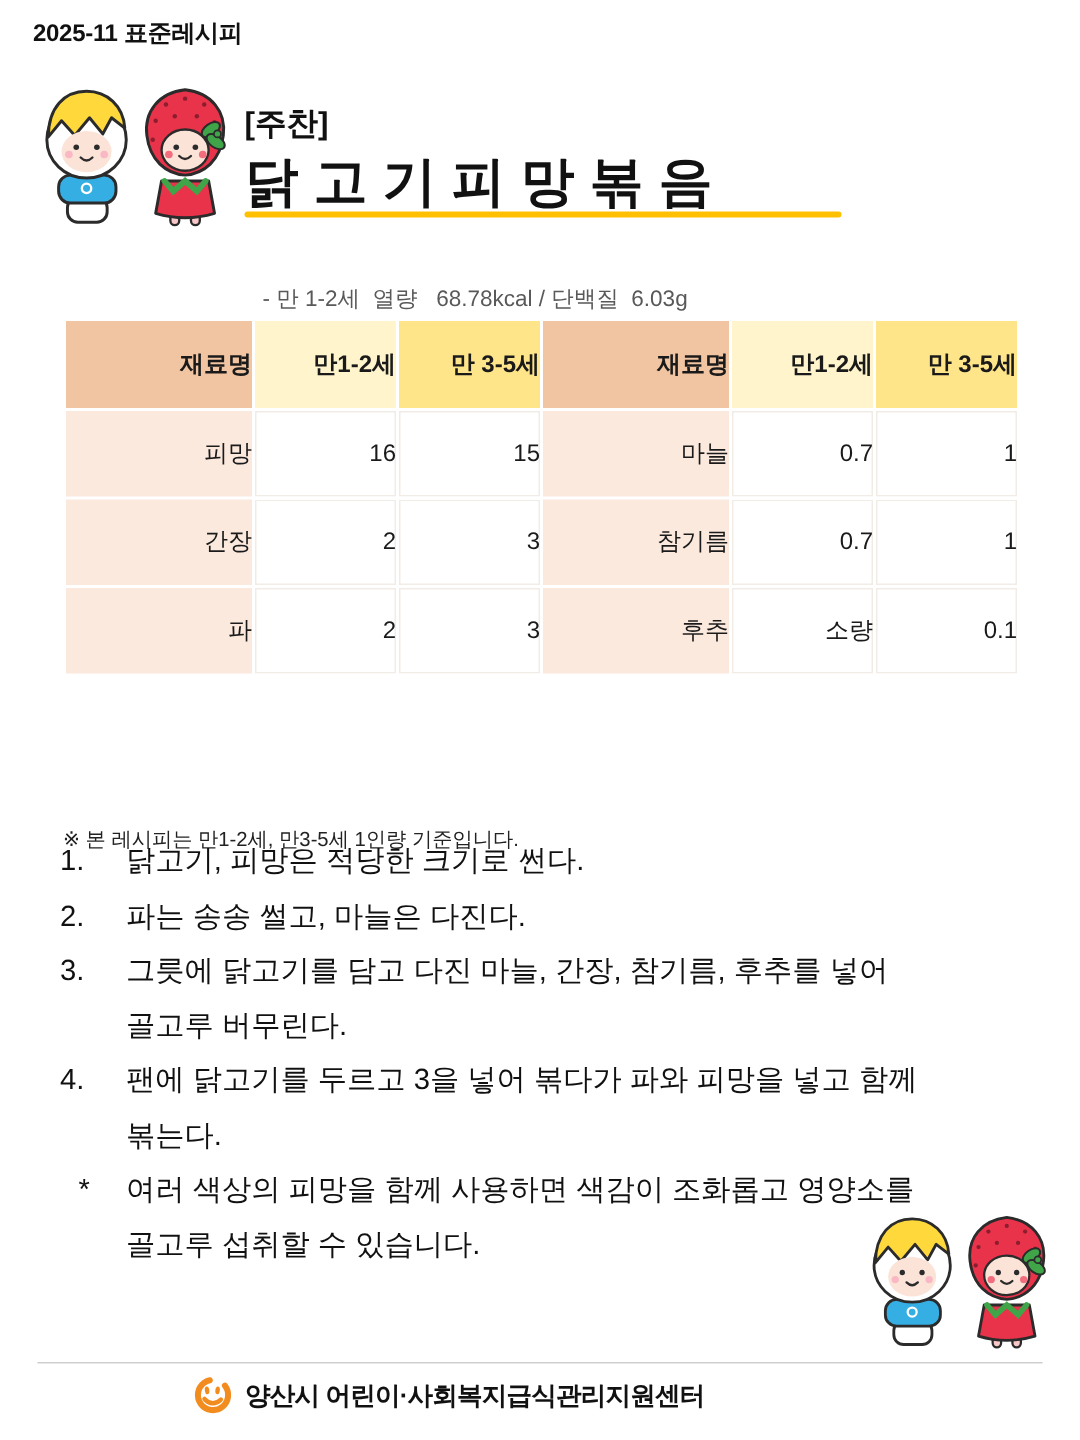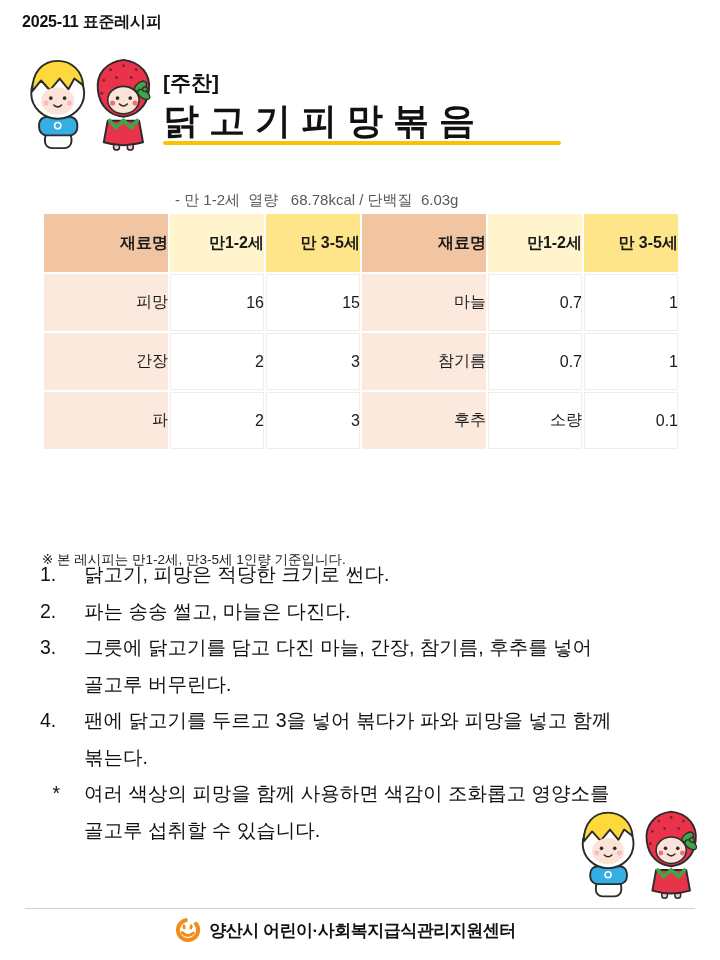--- a/index.html
+++ b/index.html
@@ -44,21 +44,21 @@
   .recipe-note{left:42px;top:508px;font-size:13.5px;color:#222;margin-top:43px;}
 
   .instructions{left:40px;top:556px;width:648px;font-size:19.5px;line-height:36.5px;color:#111;}
   .step{display:flex;}
   .step-num{width:44px;flex:none;}
   .step-lines{flex:1;}
   .tip-row{display:flex;}
   .tip-marker{width:44px;flex:none;text-align:right;padding-right:24px;box-sizing:border-box;}
 
   .footer-divider{left:25px;top:908px;width:670px;height:1px;background:#cfcfcf;}
-  .footer{left:0;top:916px;width:598px;display:flex;align-items:center;justify-content:center;gap:7px;margin-left:46px;}
+  .footer{left:0;top:916px;width:598px;display:flex;align-items:center;justify-content:center;gap:7px;}
   .footer-org{font-size:17px;font-weight:800;color:#111;letter-spacing:-0.5px;}
   .logo-icon{width:28px;height:28px;flex:none;}
 
   svg{display:block;}
 </style>
 </head>
 <body>
 
 <svg width="0" height="0" style="position:absolute" aria-hidden="true">
   <defs>

